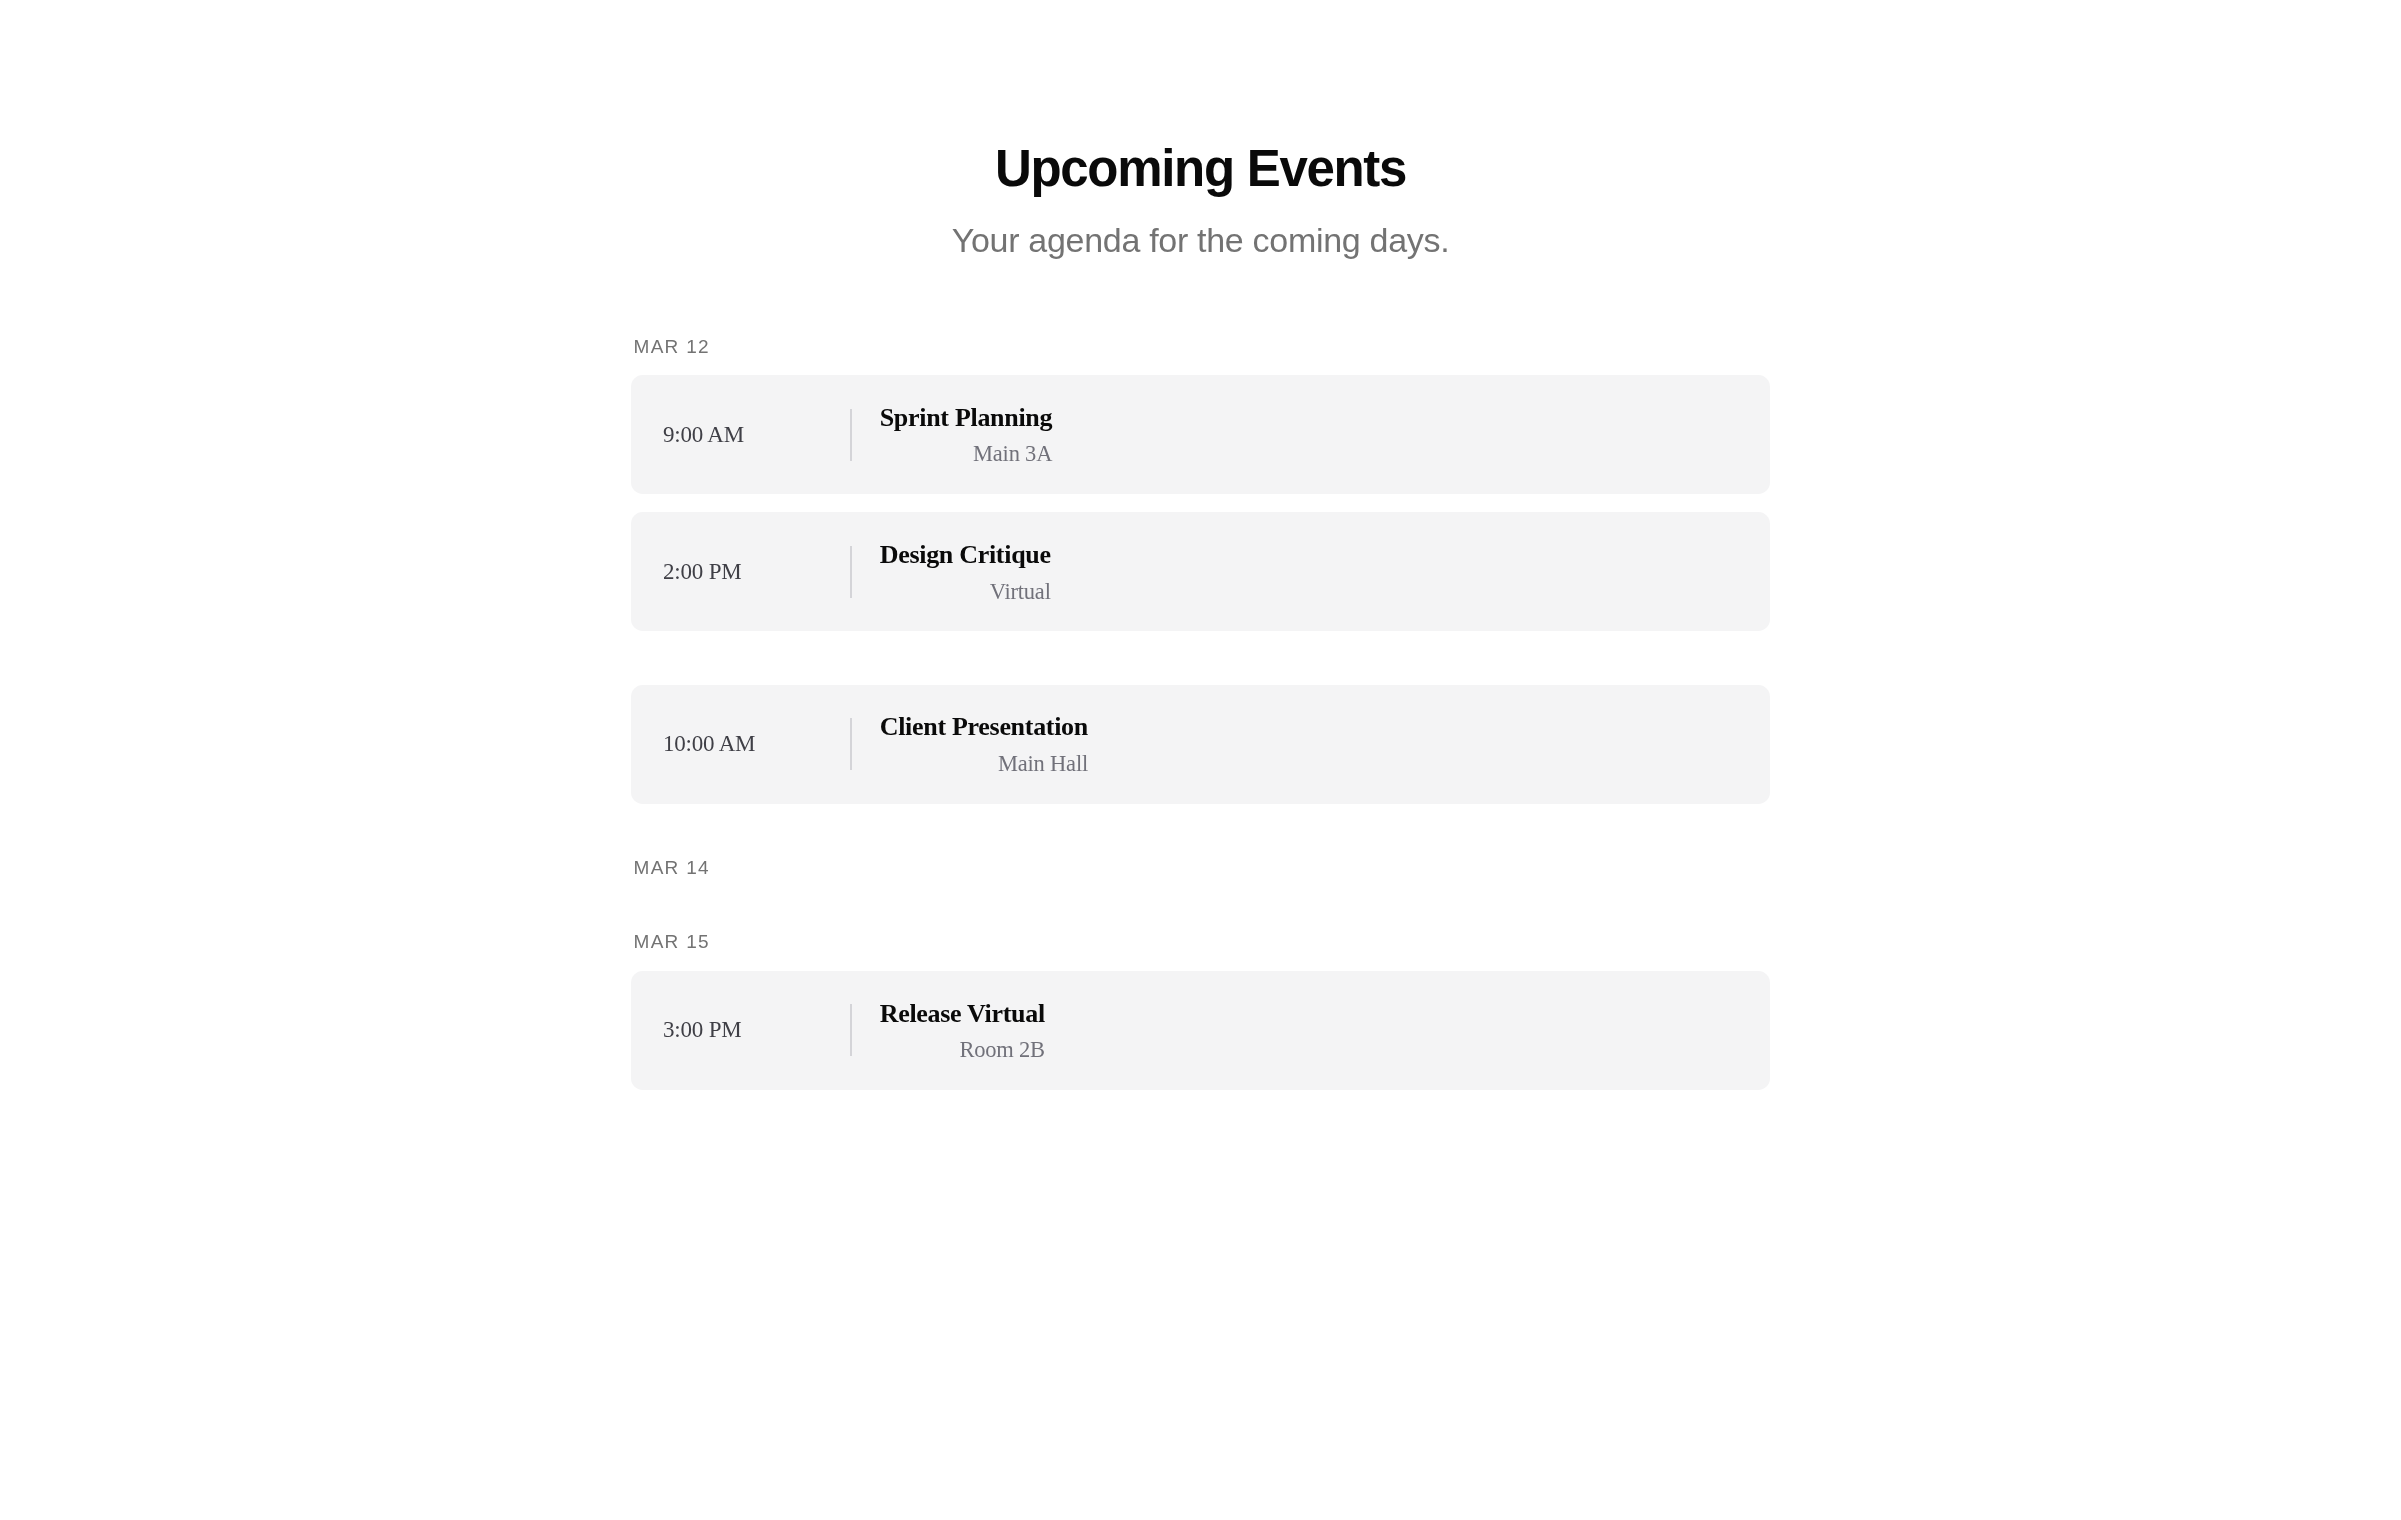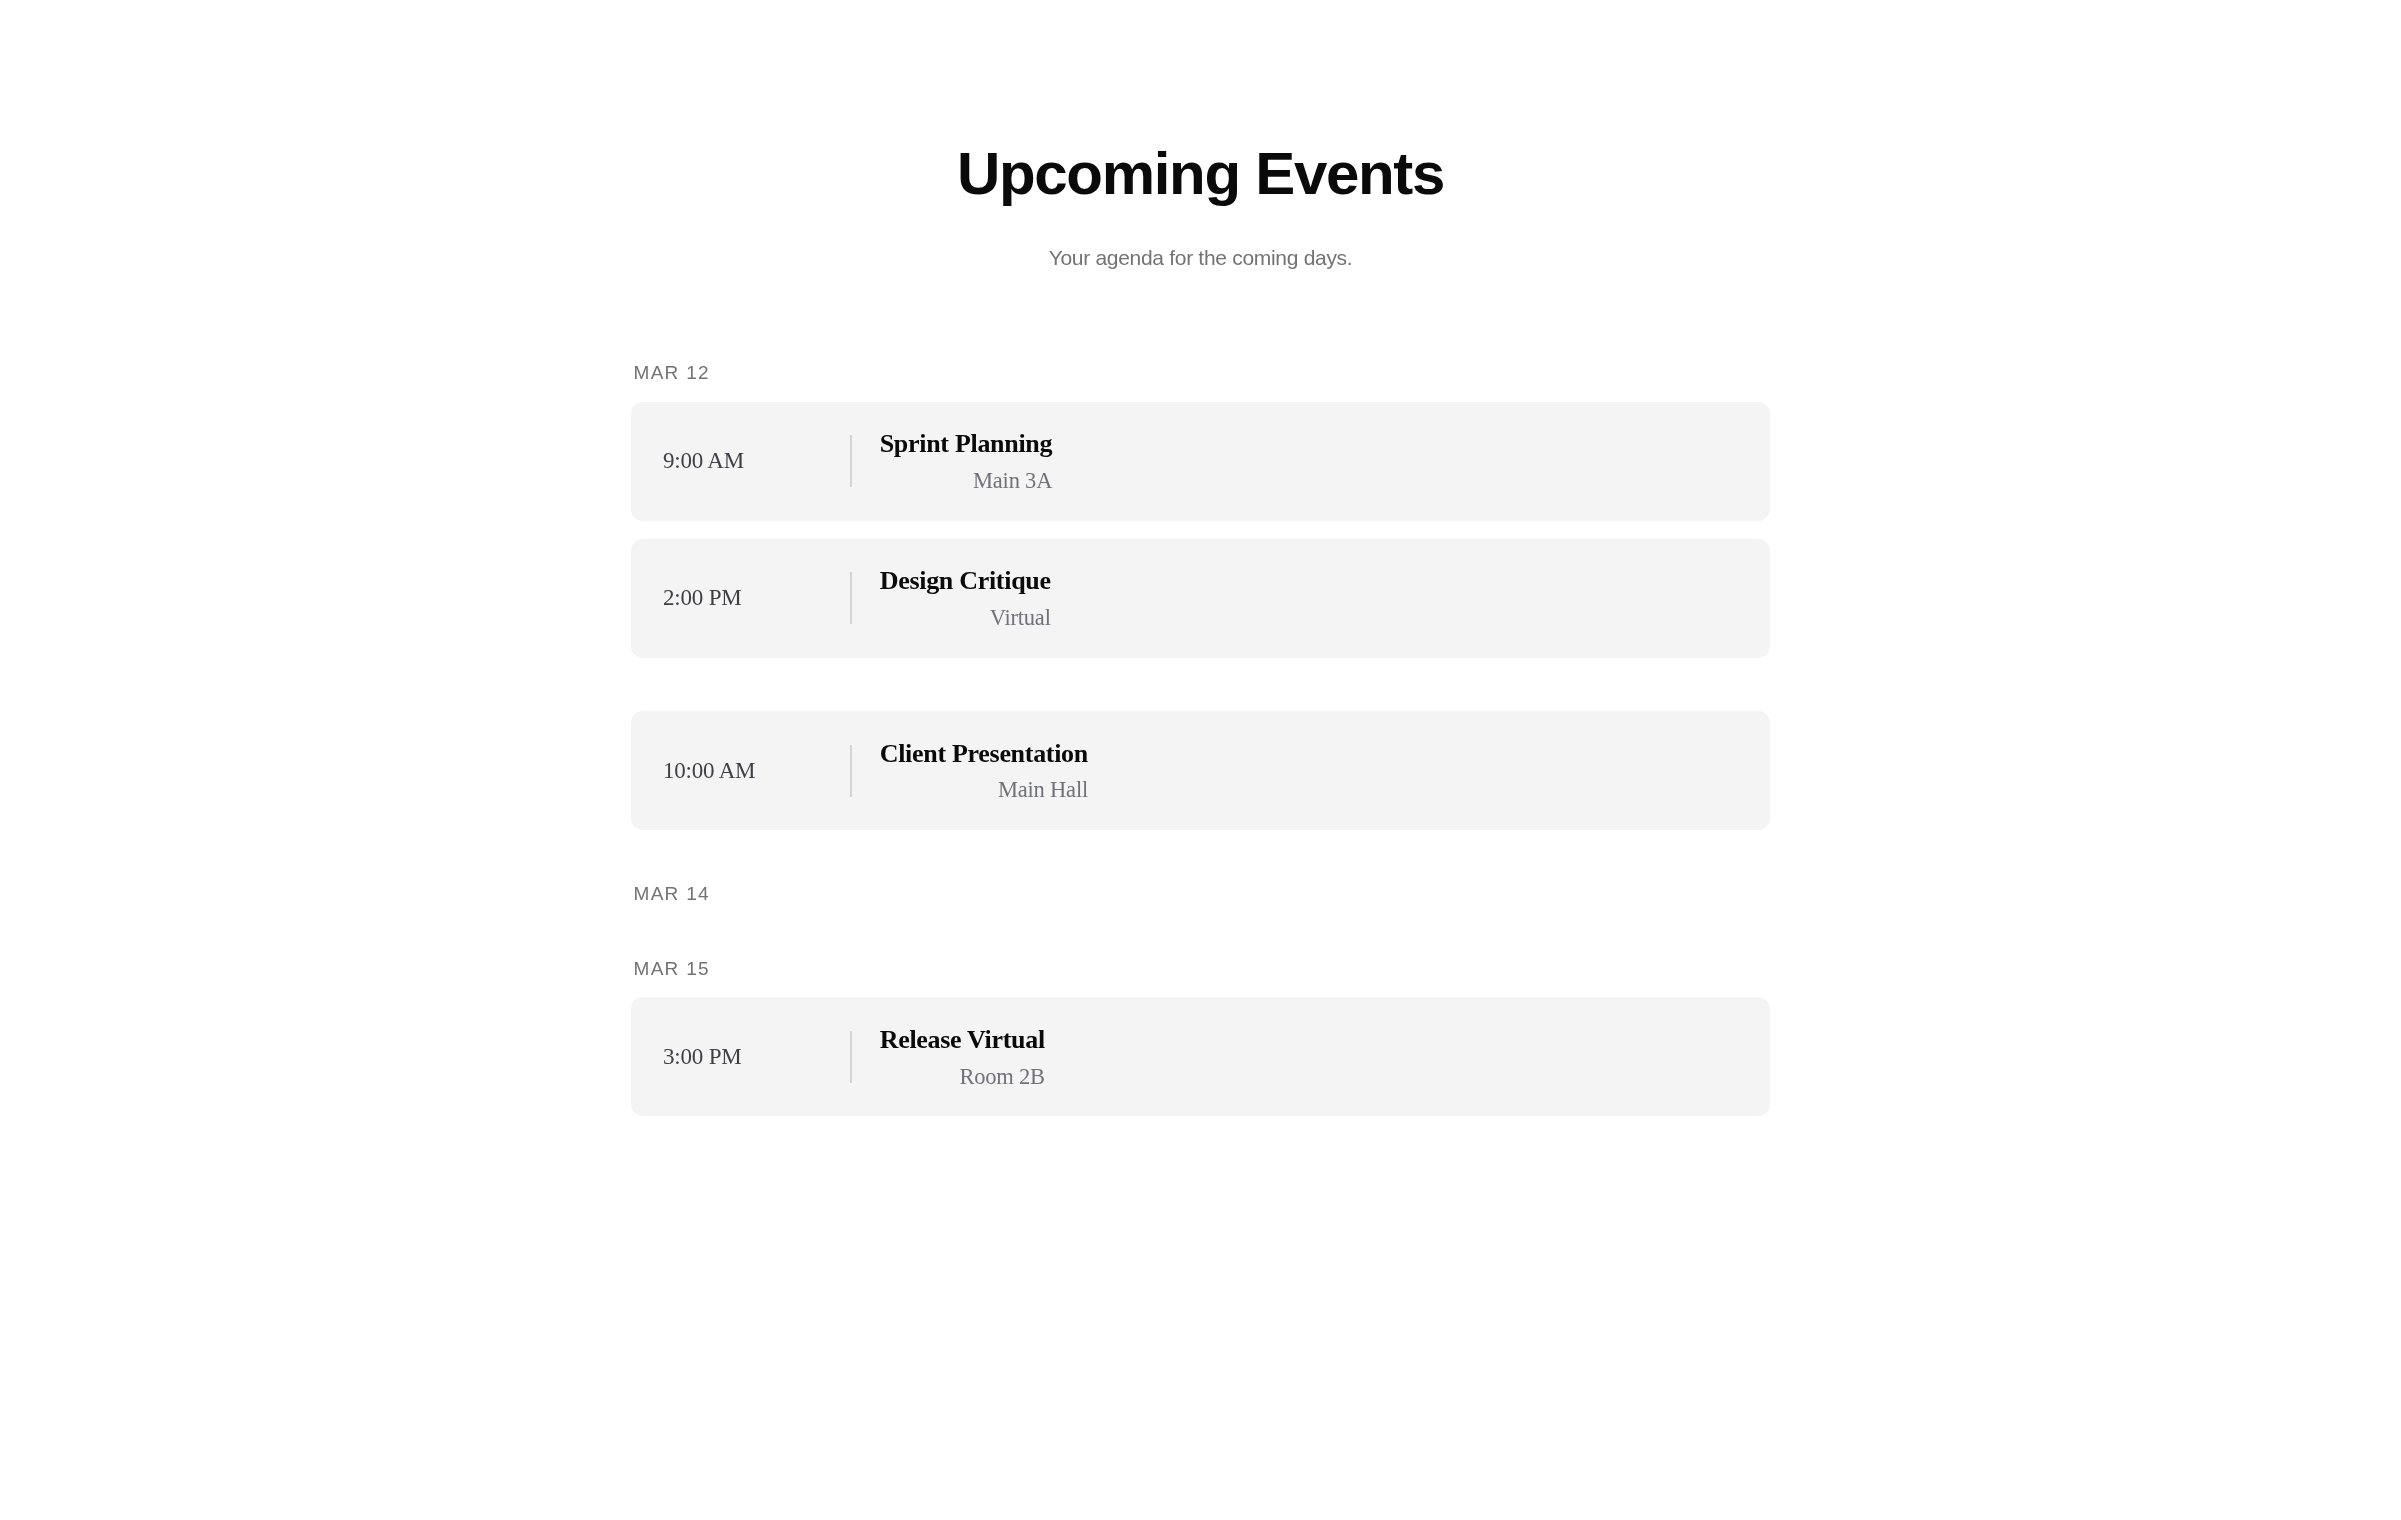--- a/index.html
+++ b/index.html
@@ -17,32 +17,32 @@
     height: 1521px;
     background: #ffffff;
     position: relative;
     overflow: hidden;
   }
   .header {
     padding-top: 142px;
     text-align: center;
   }
   .title {
-    font-size: 60px;
+    font-size: 51px;
     font-weight: 700;
     letter-spacing: -1.3px;
     color: #0a0a0a;
     margin: 0;
     line-height: 1.05;
   }
   .subtitle {
-    font-size: 21px;
+    font-size: 34px;
     font-weight: 400;
     color: #737373;
-    margin: 16px;
+    margin: 0;
     padding-top: 25px;
     letter-spacing: -0.3px;
   }
   .agenda {
     width: 1139px;
     margin: 0 auto;
     padding-top: 76px;
   }
   .day-group {
     margin-bottom: 0;

